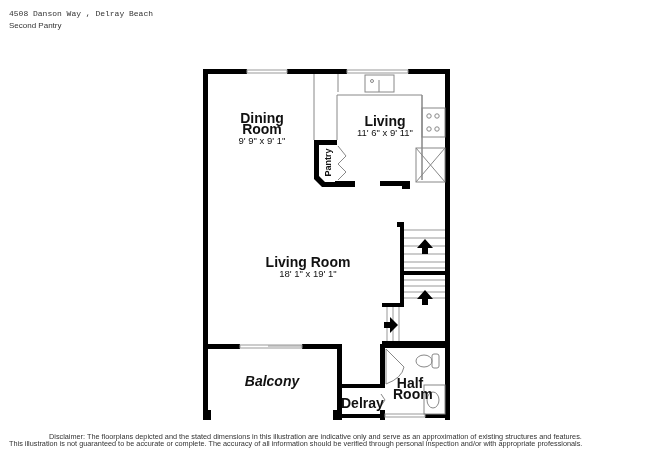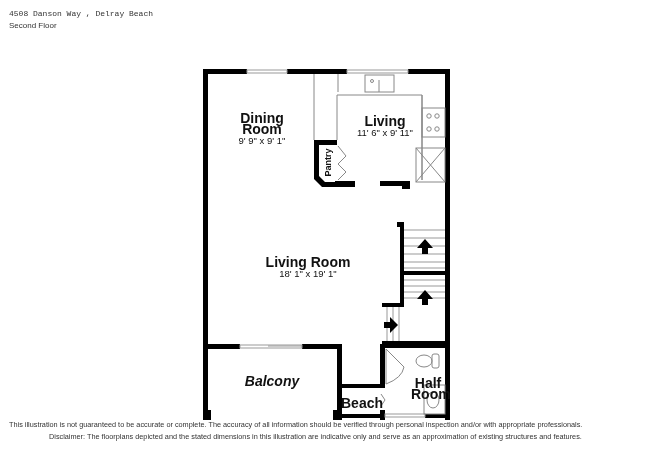--- a/index.html
+++ b/index.html
@@ -8,21 +8,21 @@
     .plan { position:absolute; left:0; top:0; width:650px; height:460px; }
     .label { position:absolute; text-align:center; font-family:"Liberation Sans", sans-serif; color:#111; line-height:11px; }
     .label .nm { font-weight:bold; font-size:14px; display:block; }
     .label .dim { font-size:9.5px; display:block; }
     .disc { position:absolute; left:9px; font-size:7.3px; color:#333; white-space:nowrap; }
   </style>
 </head>
 <body>
 
 <div class="hdr" style="top:9px;font-family:Liberation Mono, monospace;">4508 Danson Way , Delray Beach</div>
-<div class="hdr" style="top:21px;">Second Floor</div>
+<div class="hdr" style="top:21px;">Second Pantry</div>
 
 <svg class="plan" viewBox="0 0 650 460" xmlns="http://www.w3.org/2000/svg">
 
   <g fill="#000">
 
     <rect x="203" y="69" width="44" height="5"></rect>
     <rect x="287" y="69" width="60" height="5"></rect>
     <rect x="408" y="69" width="42" height="5"></rect>
 
     <rect x="203" y="69" width="5" height="351"></rect>
@@ -144,21 +144,21 @@
   <span class="nm" style="font-size:9px;">Pantry</span>
 </div>
 <div class="label" style="left:263px; top:257px; width:90px;">
   <span class="nm">Living Room</span>
   <span class="dim">18' 1" x 19' 1"</span>
 </div>
 <div class="label" style="left:240px; top:376px; width:64px;font-style:italic;">
   <span class="nm">Balcony</span>
 </div>
 <div class="label" style="left:341px; top:398px; width:42px;">
-  <span class="nm">Beach</span>
+  <span class="nm">Delray</span>
 </div>
-<div class="label" style="left:393px; top:378px; width:34px;margin-left:18px;">
+<div class="label" style="left:393px; top:378px; width:34px;">
   <span class="nm">Half</span>
   <span class="nm">Room</span>
 </div>
 
 <div class="disc" style="top:432px;padding-left:40px;">Disclaimer: The floorplans depicted and the stated dimensions in this illustration are indicative only and serve as an approximation of existing structures and features.</div>
-<div class="disc" style="top:420px;">This illustration is not guaranteed to be accurate or complete. The accuracy of all information should be verified through personal inspection and/or with appropriate professionals.</div>
+<div class="disc" style="top:439px;">This illustration is not guaranteed to be accurate or complete. The accuracy of all information should be verified through personal inspection and/or with appropriate professionals.</div>
 
 </body></html>

